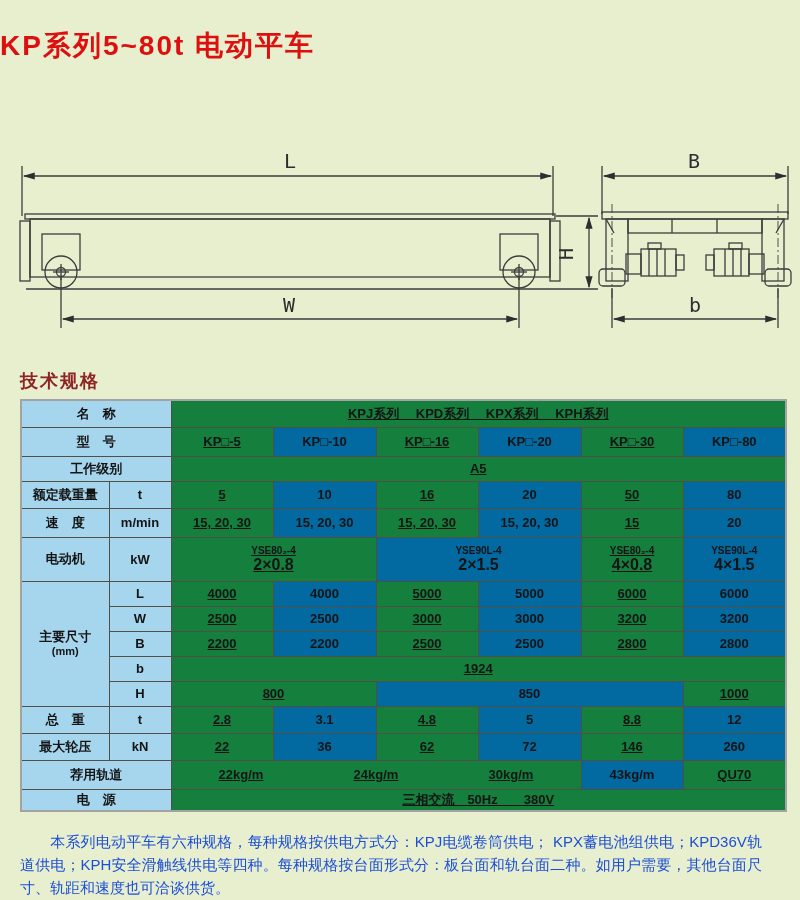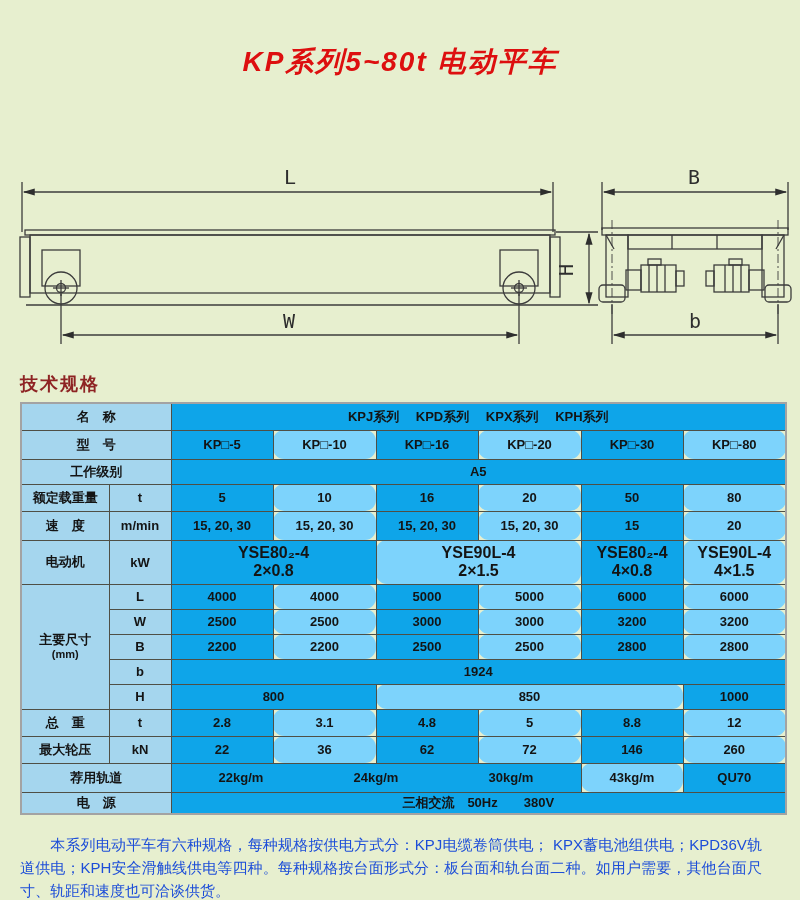--- a/index.html
+++ b/index.html
@@ -1,34 +1,34 @@
 <!DOCTYPE html>
 <html><head>
 <meta charset="utf-8">
 <style>
   * { margin:0; padding:0; box-sizing:border-box; }
   html,body { width:800px; height:900px; background:#e7efcf; overflow:hidden;
               font-family:"Liberation Sans", sans-serif; }
-  .page-title { margin-top:44px; text-align:center; font-size:28px; font-weight:bold;
-                color:#dd0f0f; letter-spacing:2px; height:36px; line-height:36px;font-style:italic; }
+  .page-title { margin-top:28px; text-align:left; font-size:28px; font-weight:bold;
+                color:#dd0f0f; letter-spacing:2px; height:36px; line-height:36px; }
   svg.drawing { display:block; margin:72px 0 0 0; }
-  .spec-heading { margin:10px 0 6px 20px; font-size:18px; font-weight:bold; color:#8e2424;
+  .spec-heading { margin:23px 0 6px 20px; font-size:18px; font-weight:bold; color:#8e2424;
                   letter-spacing:2px; }
   table.spec { border-collapse:collapse; margin-left:20px; width:765px;
                table-layout:fixed; }
   table.spec td { border:1px solid #4f4f45; text-align:center; vertical-align:middle;
                   font-size:13px; font-weight:bold; color:#141414; padding:1px 2px;
                   overflow:hidden; }
   table.spec { border:2px solid #a3a3a3; }
   td.hd { background:#a5d6ee; }
-  td.g  { background:#0ea5e9; }
-  td.bl { background:#7dd3fc;border-radius:11px; }
+  td.g  { background:#15803d;text-decoration:underline; }
+  td.bl { background:#0369a1; }
   tr.r27 { height:27px; } tr.r25 { height:25px; } tr.r44 { height:44px; }
   tr.r29 { height:29px; } tr.r30 { height:21px; }
-  .motor-model { font-size:16px; }
+  .motor-model { font-size:10px; }
   .motor-power { font-size:16px; }
   .dims-label div { line-height:15px; }
   .dims-mm { font-size:11px; }
   .rail-spread { display:flex; justify-content:space-around; align-items:center; }
   .notes { margin:18px 38px 0 20px; font-size:15px; line-height:23px; color:#1d4ed8;
            text-align:justify; }
   .notes-indent { display:inline-block; width:2em; }
   text { font-family:"DejaVu Sans Mono", monospace; font-size:20px; fill:#2e2e2e; }
 </style>
 </head>

